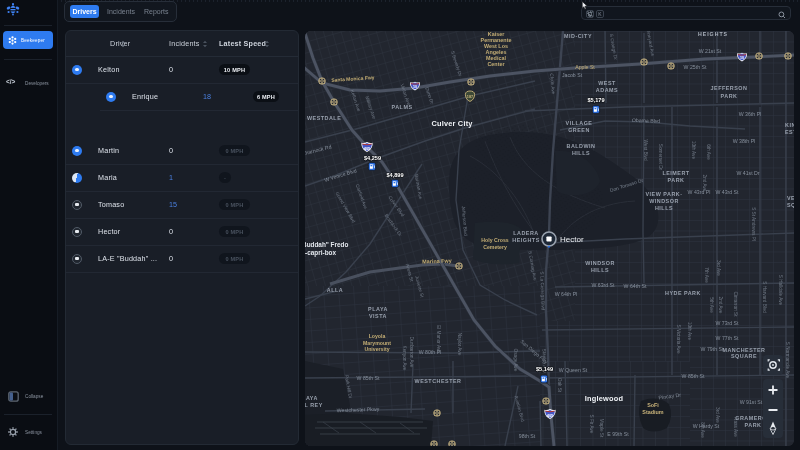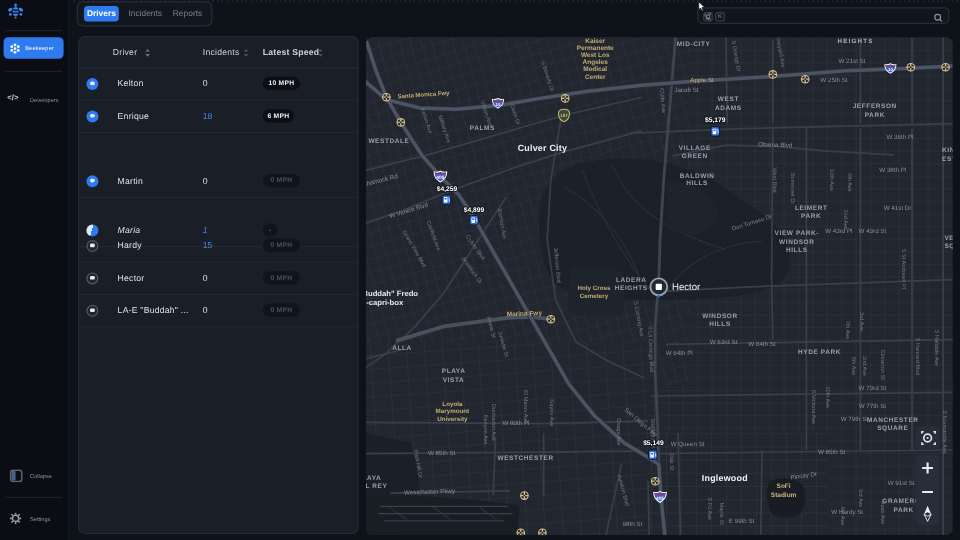--- a/index.html
+++ b/index.html
@@ -108,21 +108,21 @@
       <line x1="5.2" y1="5.2" x2="7" y2="7" stroke="#8a939f" stroke-width="1"></line>
     </svg>
   </div>
 
   <svg class="abs" style="left:581px;top:1px" width="8" height="9" viewBox="0 0 8 9">
     <polygon points="1.2,0.4 1.2,7.3 2.8,5.7 3.9,8.2 5.1,7.7 4.1,5.2 6.3,5.1" fill="#eceef2" stroke="#15181d" stroke-width="0.7"></polygon>
   </svg>
 
   <div id="card" class="abs">
     <div id="thead">
-      <div class="hcell" style="left:28px;">Driver</div>
+      <div class="hcell" style="left:44px;">Driver</div>
       <svg class="sorti" style="left:54px;" width="6" height="8" viewBox="0 0 6 8">
           <path d="M1 3 L3 0.8 L5 3 Z" fill="#6b7480"></path>
           <path d="M1 5 L3 7.2 L5 5 Z" fill="#6b7480"></path>
         </svg>
       <div class="hcell" style="left:103px;">Incidents</div>
       <svg class="sorti" style="left:136px;" width="6" height="8" viewBox="0 0 6 8">
           <path d="M1 3 L3 0.8 L5 3 Z" fill="#4a525e"></path>
           <path d="M1 5 L3 7.2 L5 5 Z" fill="#4a525e"></path>
         </svg>
       <div class="hcell" style="left:153px;font-weight:bold;">Latest Speed</div>
@@ -130,41 +130,41 @@
           <path d="M1 3 L3 0.8 L5 3 Z" fill="#4a525e"></path>
           <path d="M1 5 L3 7.2 L5 5 Z" fill="#4a525e"></path>
         </svg>
     </div>
     <div class="row" style="top:25px;">
         <div class="av blue"></div>
         <div class="nm">Kelton</div>
         <div class="inc w">0</div>
         <div class="pill on" style="width:31px;">10 MPH</div>
       </div>
-    <div class="row" style="top:52px;">
+    <div class="row" style="top:52px;margin-left:34px;">
         <div class="av blue"></div>
         <div class="nm">Enrique</div>
         <div class="inc b">18</div>
         <div class="pill on" style="width:26px;">6 MPH</div>
       </div>
     <div class="row" style="top:106px;">
         <div class="av blue"></div>
         <div class="nm">Martin</div>
         <div class="inc w">0</div>
         <div class="pill off" style="width:31px;">0 MPH</div>
       </div>
-    <div class="row" style="top:147px;font-style:italic;">
+    <div class="row" style="top:133px;">
         <div class="av half"></div>
         <div class="nm">Maria</div>
         <div class="inc b">1</div>
         <div class="pill off" style="width:12px;">-</div>
       </div>
     <div class="row" style="top:160px;">
         <div class="av gray"></div>
-        <div class="nm">Hardy</div>
+        <div class="nm">Tomaso</div>
         <div class="inc b">15</div>
         <div class="pill off" style="width:31px;">0 MPH</div>
       </div>
     <div class="row" style="top:187px;">
         <div class="av gray"></div>
         <div class="nm">Hector</div>
         <div class="inc w">0</div>
         <div class="pill off" style="width:31px;">0 MPH</div>
       </div>
     <div class="row" style="top:214px;">

